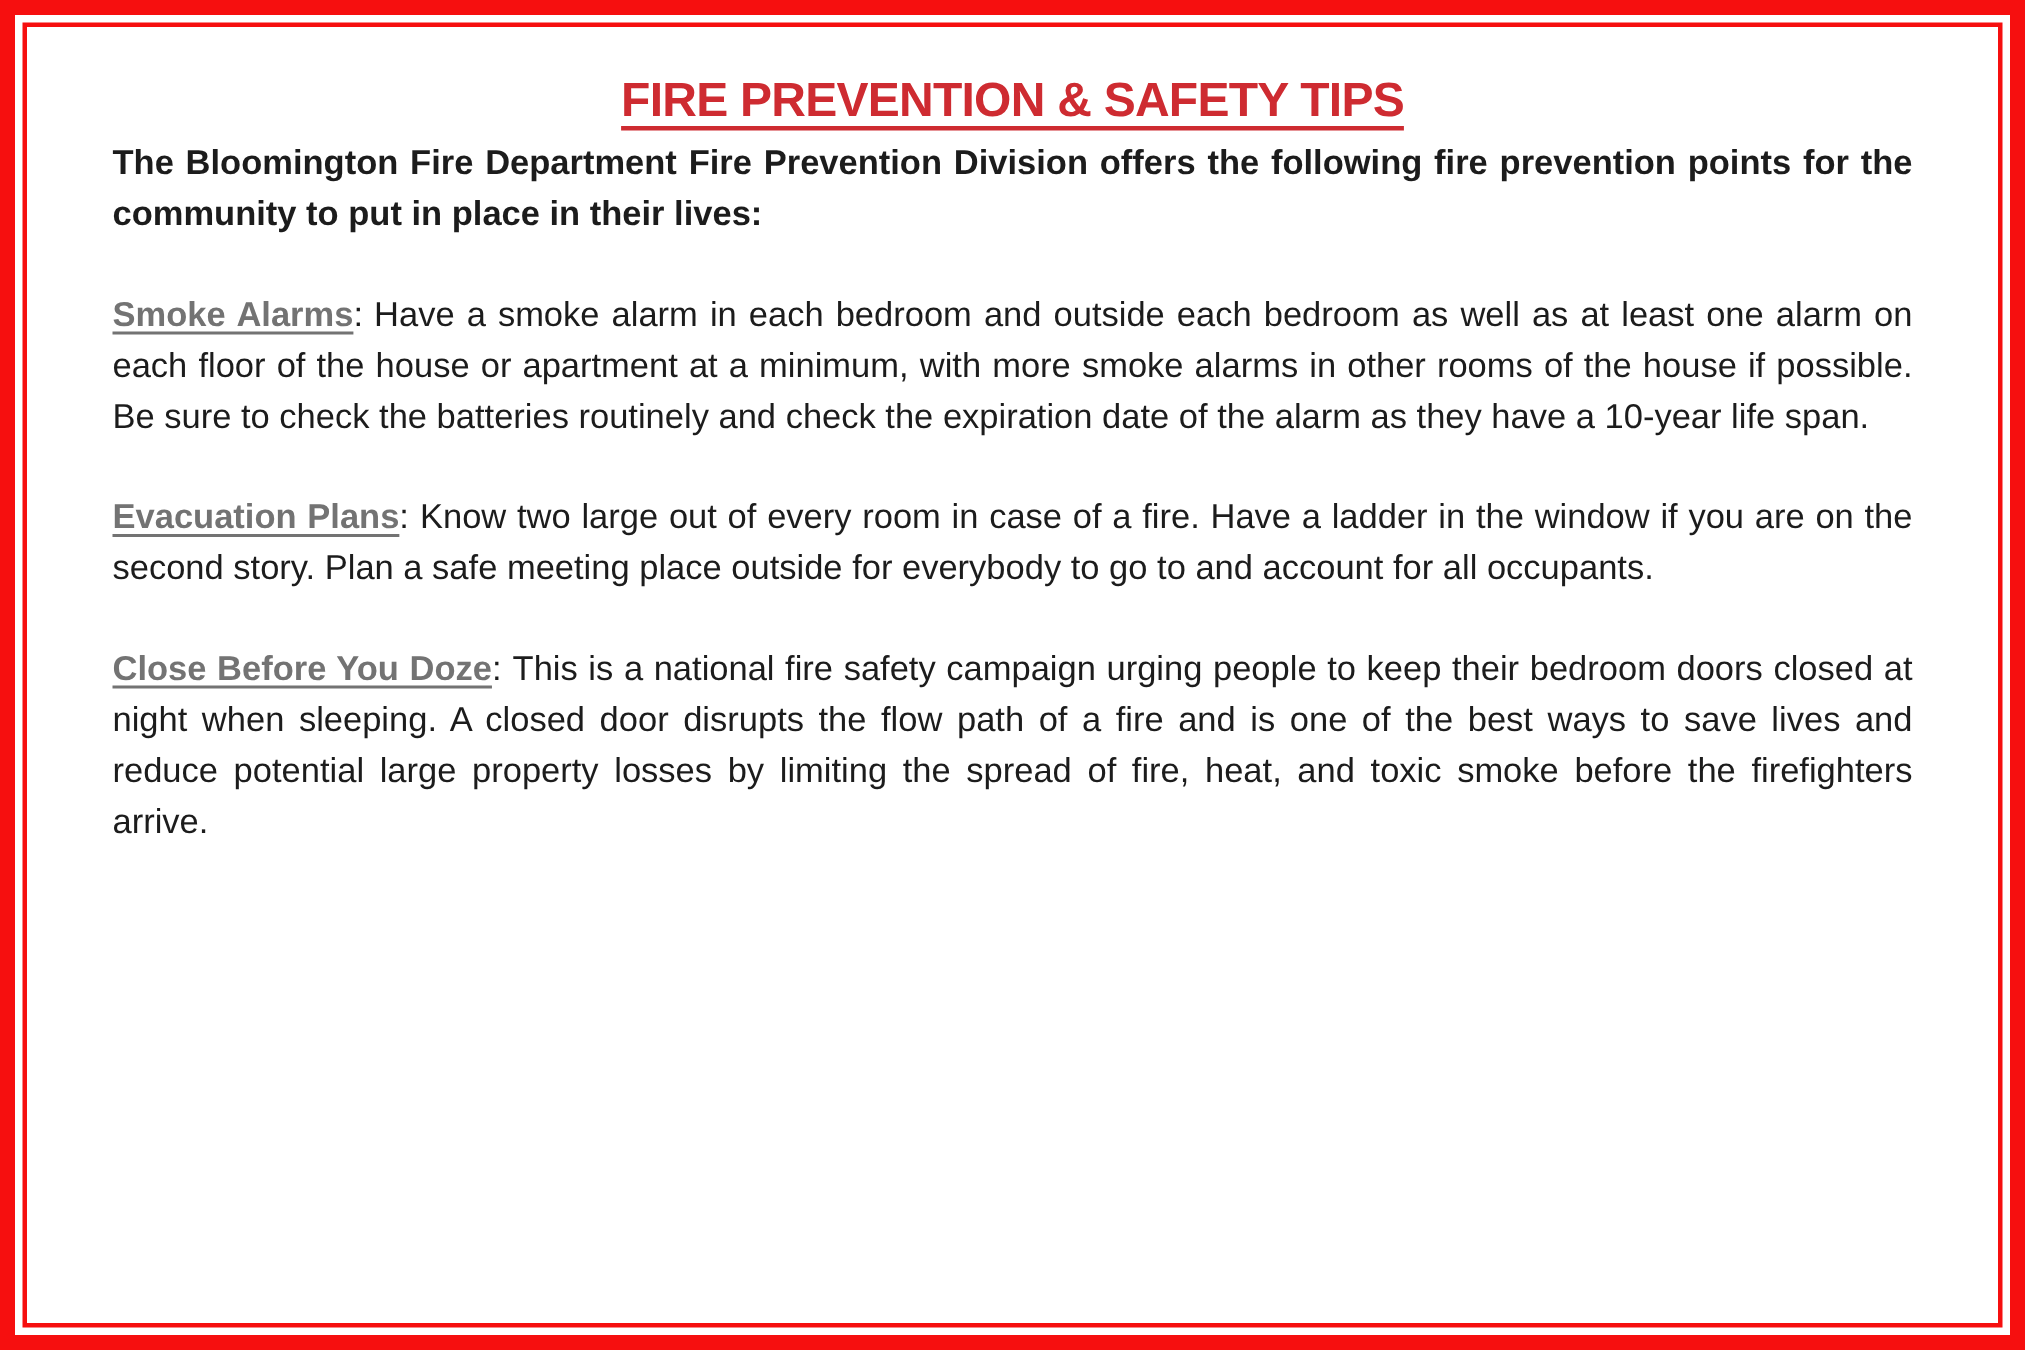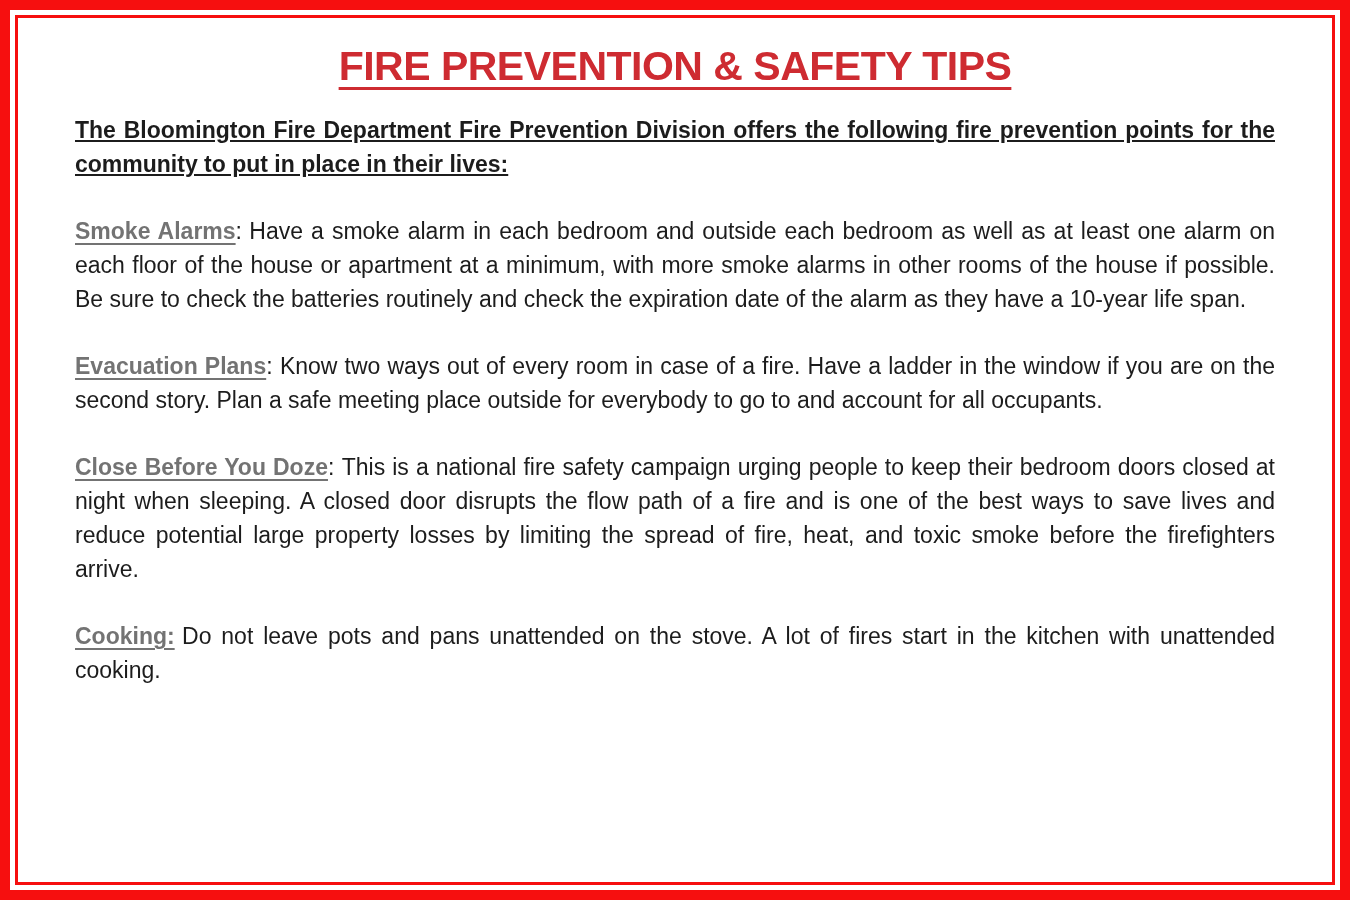--- a/index.html
+++ b/index.html
@@ -19,38 +19,36 @@
     border: 3px solid #f60f0f;
     padding: 24px 57px 0 57px;
     overflow: hidden;
     background: #ffffff;
   }
 
   .doc-title {
     text-align: center;
     color: #ce2b31;
     font-weight: 700;
-    font-size: 41px;
+    font-size: 32px;
     line-height: 49px;
     letter-spacing: -0.5px;
     text-decoration: underline;
     text-decoration-thickness: 3px;
     text-underline-offset: 7px;
   }
 
   .para {
     font-size: 23px;
     line-height: 34px;
     color: #1c1c1c;
     text-align: justify;
   }
   .intro {
-    margin-top: 22px;
     font-weight: 700;
-    text-decoration: underline;
   }
   .sec { margin-top: 33px; }
 
   .sec-head {
     color: #737373;
     font-weight: 700;
     text-decoration: underline;
     text-decoration-thickness: 2px;
     text-underline-offset: 4px;
   }
@@ -62,21 +60,20 @@
 
 <div class="outer-frame">
   <div class="inner-frame">
 
     <h1 class="doc-title">FIRE PREVENTION &amp; SAFETY TIPS</h1>
 
     <p class="para intro">The Bloomington Fire Department Fire Prevention Division offers the following fire prevention points for the community to put in place in their lives:</p>
 
     <p class="para sec"><span class="sec-head">Smoke Alarms</span><span class="sec-sep">:</span><span class="sec-body">Have a smoke alarm in each bedroom and outside each bedroom as well as at least one alarm on each floor of the house or apartment at a minimum, with more smoke alarms in other rooms of the house if possible. Be sure to check the batteries routinely and check the expiration date of the alarm as they have a 10-year life span.</span></p>
 
-    <p class="para sec"><span class="sec-head">Evacuation Plans</span><span class="sec-sep">:</span><span class="sec-body">Know two ways out of every room in case of a fire. Have a ladder in the window if you are on the second story. Plan a safe meeting place outside for everybody to go to and account for all occupants.</span></p>
+    <p class="para sec"><span class="sec-head">Evacuation Plans</span><span class="sec-sep">:</span><span class="sec-body">Know two large out of every room in case of a fire. Have a ladder in the window if you are on the second story. Plan a safe meeting place outside for everybody to go to and account for all occupants.</span></p>
 
     <p class="para sec"><span class="sec-head">Close Before You Doze</span><span class="sec-sep">:</span><span class="sec-body">This is a national fire safety campaign urging people to keep their bedroom doors closed at night when sleeping. A closed door disrupts the flow path of a fire and is one of the best ways to save lives and reduce potential large property losses by limiting the spread of fire, heat, and toxic smoke before the firefighters arrive.</span></p>
 
 
-    <p class="para sec"><span class="sec-head">Cooking:</span><span class="sec-sep"></span><span class="sec-body">Do not leave pots and pans unattended on the stove. A lot of fires start in the kitchen with unattended cooking.</span></p>
 
   </div>
 </div>
 
 </body></html>

